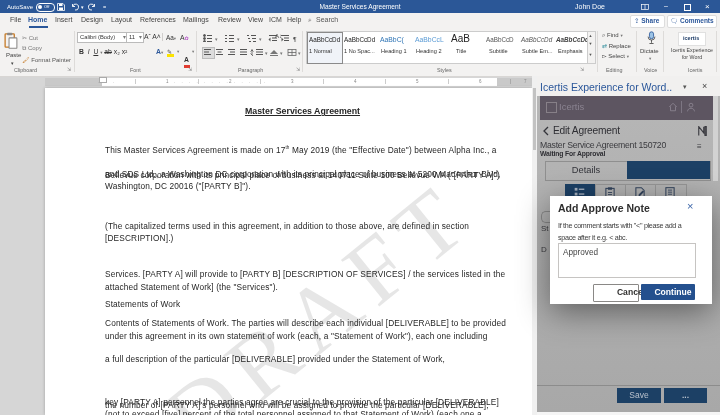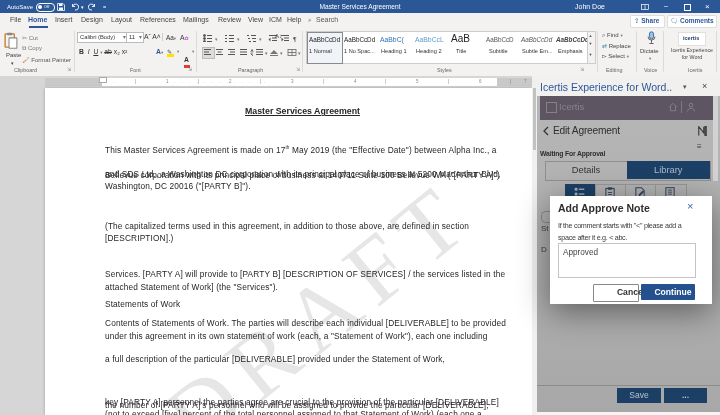--- a/index.html
+++ b/index.html
@@ -297,27 +297,27 @@
       <path d="M2.5 15c0-3 2.5-5 5.5-5s5.5 2 5.5 5" fill="none" stroke="#8a8390" stroke-width="1.4"></path>
     </svg>
 
   <svg class="a" style="left:542px;top:126px" width="8" height="10" viewBox="0 0 8 10">
       <path d="M6 1L2 5l4 4" fill="none" stroke="#33343a" stroke-width="1.3"></path>
     </svg>
   <div class="a" style="left:553px;top:125px;font-size:10.2px;letter-spacing:-0.2px;color:#2e2e33;">Edit Agreement</div>
   <svg class="a" style="left:698px;top:126px" width="9" height="10" viewBox="0 0 14 16">
       <path d="M1 15V1l8 10V1M11 1h2v14h-2z" fill="none" stroke="#3a3a40" stroke-width="1.8"></path>
     </svg>
+  <div class="a" style="left:540px;top:140px;font-size:8.7px;letter-spacing:-0.25px;color:#3a3a3e;">Master Service Agreement 150720</div>
   <div class="a" style="left:697px;top:142px;font-size:8px;color:#3a3a3e;">≡</div>
   <div class="a" style="left:540px;top:149.5px;font-size:6.8px;letter-spacing:-0.15px;font-weight:bold;color:#2e2e33;">Waiting For Approval</div>
 
   <div class="a" style="left:545px;top:161px;width:164px;height:18px;border:0.8px solid #8f8f8f;"></div>
   <div class="a" style="left:545px;top:161px;width:82px;height:18px;font-size:9.3px;color:#33343a;text-align:center;line-height:18px;">Details</div>
   <div class="a" style="left:627px;top:161px;width:82.5px;height:18.4px;background:#1c4065;"></div>
-  <div class="a" style="left:627px;top:161px;width:82.5px;height:18.4px;font-size:9.3px;color:#aeb9c9;text-align:center;line-height:18px;">Library</div>
 
   <div class="a" style="left:565px;top:184px;width:120px;height:15.5px;border:0.7px solid #979797;"></div>
   <div class="a" style="left:595px;top:184px;width:1px;height:15.5px;background:#979797;"></div>
   <div class="a" style="left:625px;top:184px;width:1px;height:15.5px;background:#979797;"></div>
   <div class="a" style="left:655px;top:184px;width:1px;height:15.5px;background:#979797;"></div>
   <div class="a" style="left:565px;top:184px;width:30px;height:15.5px;background:#1c4065;"></div>
   <svg class="a" style="left:574px;top:187px" width="11" height="10" viewBox="0 0 16 14">
       <rect x="1" y="1" width="4" height="4" fill="#a9b3c2"></rect>
       <rect x="7" y="2" width="8" height="2" fill="#a9b3c2"></rect>
       <rect x="1" y="8" width="4" height="4" fill="#a9b3c2"></rect>

